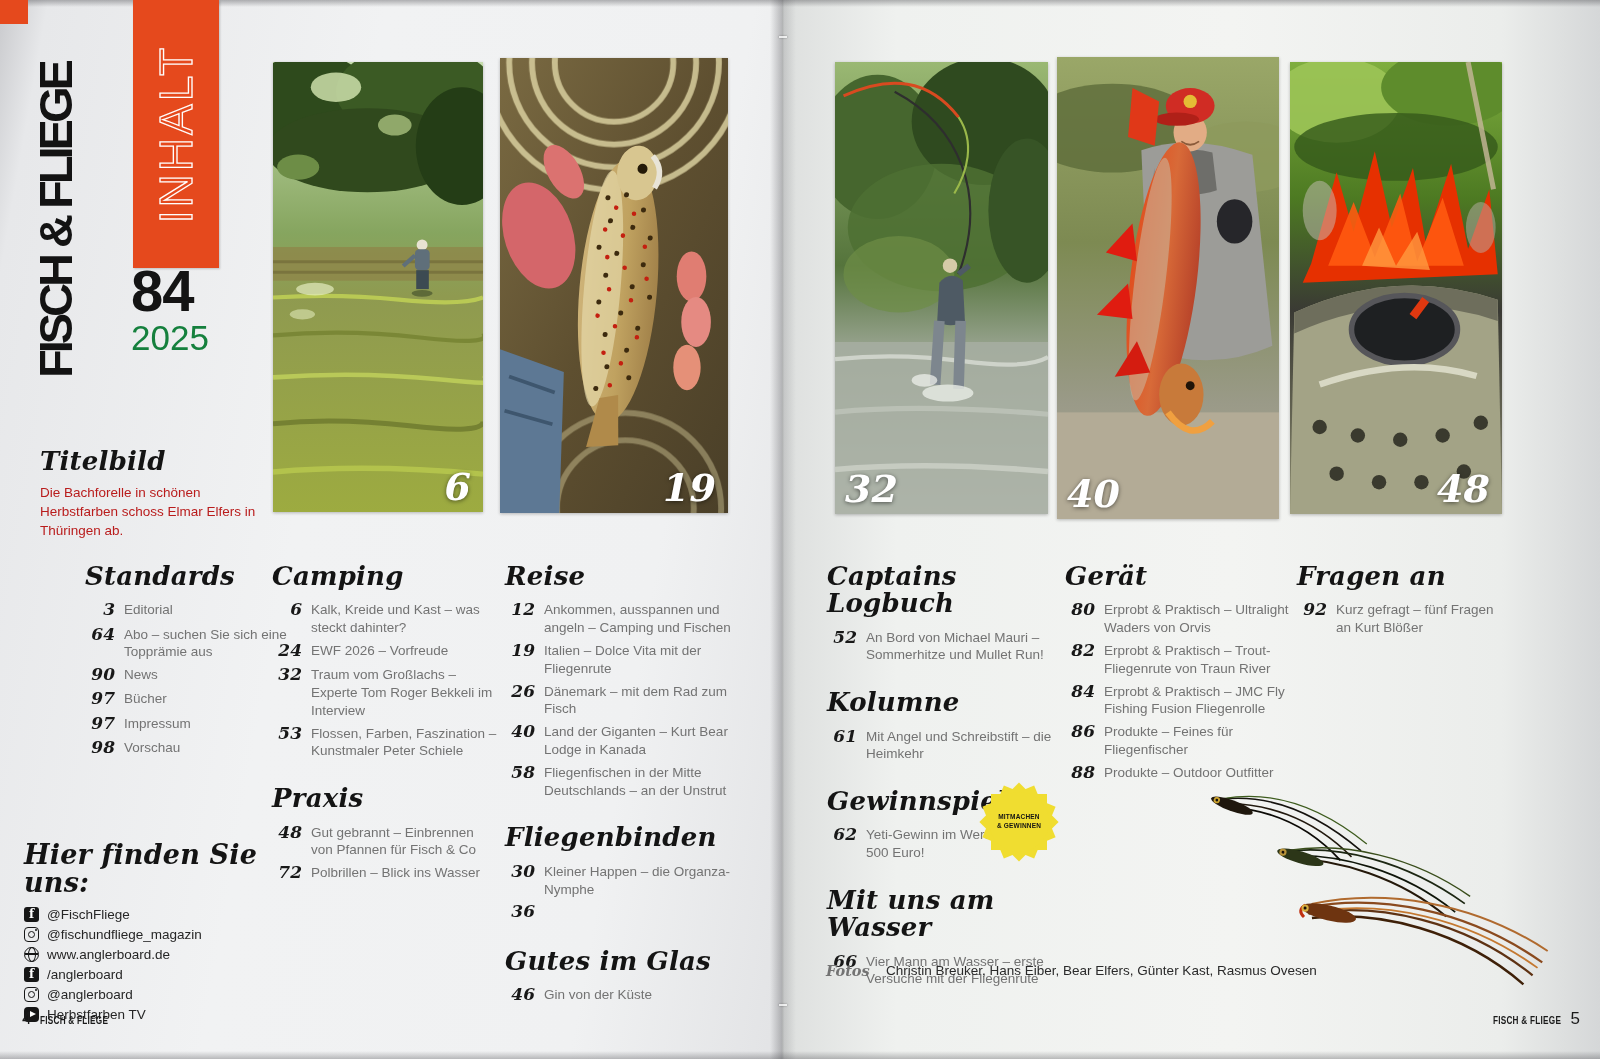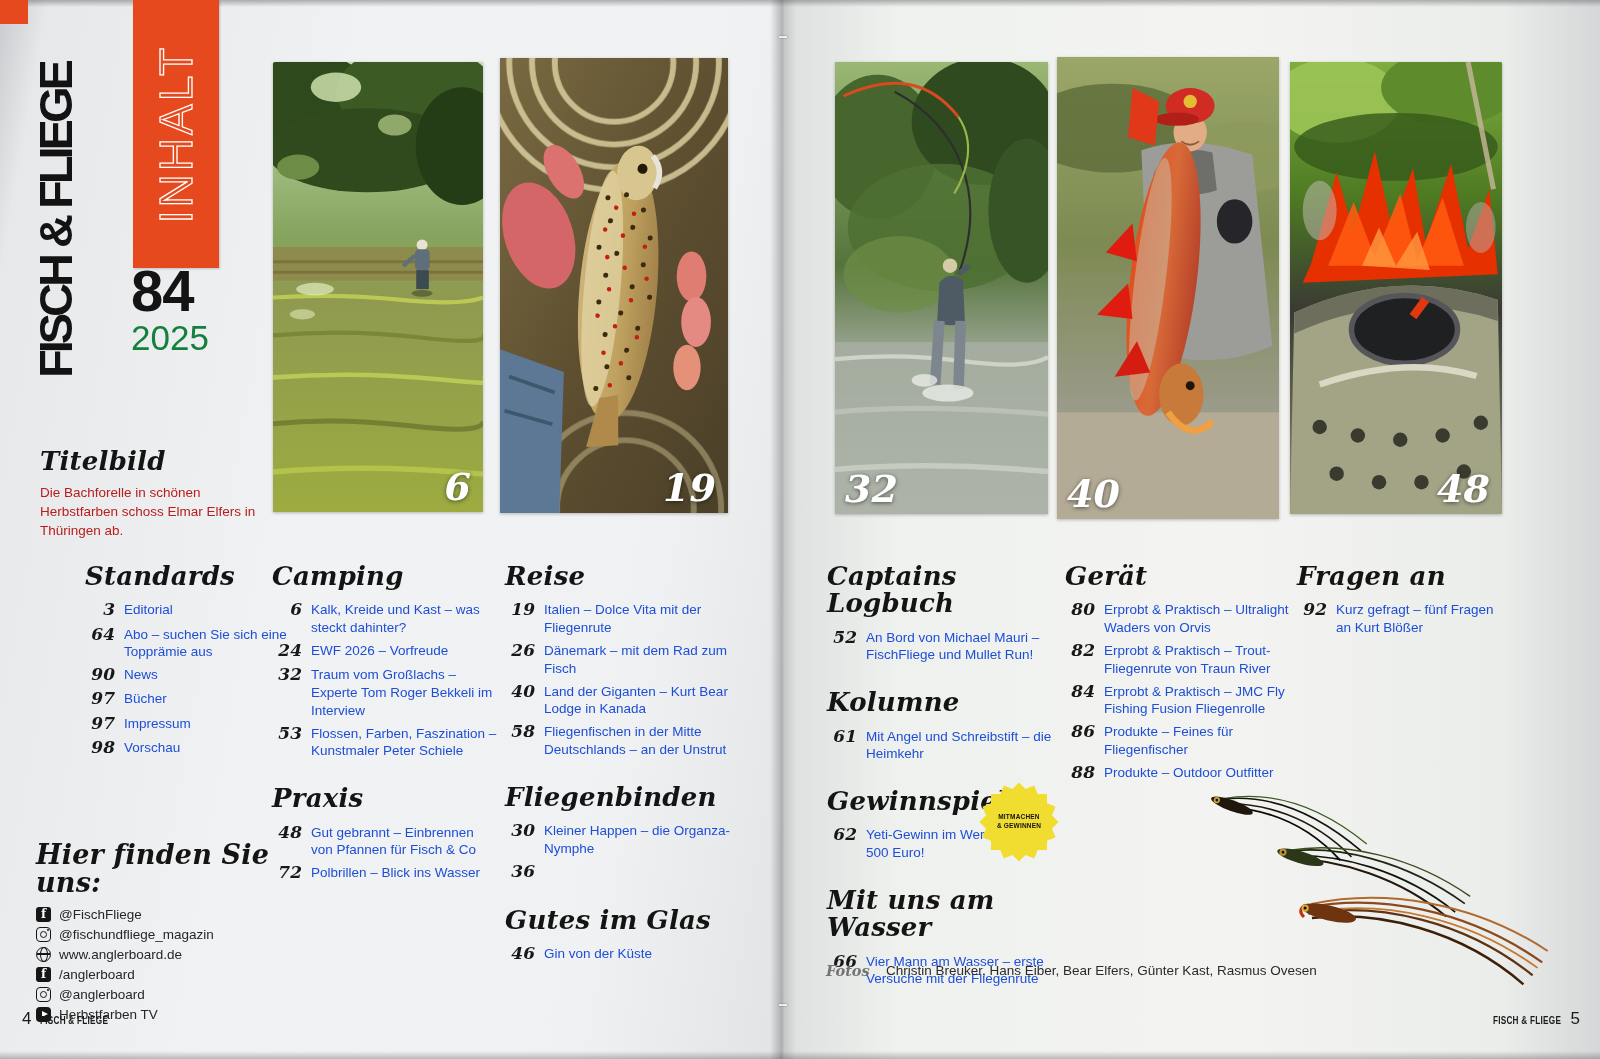--- a/index.html
+++ b/index.html
@@ -39,24 +39,24 @@
   #col-l1{left:40px;top:563px;width:218px;margin-left:45px;}
   #col-l2{left:272px;top:563px;width:226px;}
   #col-l3{left:505px;top:563px;width:242px;}
   #col-r1{left:827px;top:563px;width:242px;}
   #col-r2{left:1065px;top:563px;width:246px;}
   #col-r3{left:1297px;top:563px;width:212px;}
   .toc-section{margin-bottom:25px;}
   .toc-item{display:flex;gap:9px;margin-bottom:3px;}
   .toc-page{min-width:30px;text-align:right;font-family:"DejaVu Serif","Liberation Serif",serif;
     font-style:italic;font-weight:bold;font-size:17px;color:#181818;line-height:1.25;}
-  .toc-title{flex:1;font-size:13.5px;line-height:1.32;color:#1d4ed8;padding-top:2px;}
-
-  
-  #social{position:absolute;left:36px;top:841px;width:235px;}
+  .toc-title{flex:1;font-size:13.5px;line-height:1.32;color:#737373;padding-top:2px;}
+
+  
+  #social{position:absolute;left:24px;top:841px;width:235px;}
   #social .serif-h{font-size:27px;}
   .social-item{display:flex;align-items:center;gap:8px;margin-bottom:5px;}
   .social-label{font-size:13.5px;color:#262626;}
   .s-icon{display:inline-block;width:15px;height:15px;position:relative;flex:0 0 15px;}
   .facebook-icon{background:#161616;border-radius:3px;color:#fff;font-weight:bold;font-size:12px;
     text-align:center;line-height:15px;font-family:"DejaVu Serif",serif;}
   .facebook-icon::after{content:"f";}
   .instagram-icon{border:1.8px solid #161616;border-radius:4px;box-sizing:border-box;}
   .instagram-icon::after{content:"";position:absolute;left:3px;top:3px;width:5px;height:5px;
     border:1.6px solid #161616;border-radius:50%;}
@@ -439,20 +439,24 @@
         <div class="toc-item">
           <span class="toc-page">72</span>
           <span class="toc-title">Polbrillen – Blick ins Wasser</span>
         </div>
       </div>
     </div>
   <div class="toc-col" id="col-l3">
       <div class="toc-section">
         <div class="serif-h">Reise</div>
         <div class="toc-item">
+          <span class="toc-page">12</span>
+          <span class="toc-title">Ankommen, ausspannen und angeln – Camping und Fischen</span>
+        </div>
+        <div class="toc-item">
           <span class="toc-page">19</span>
           <span class="toc-title">Italien – Dolce Vita mit der Fliegenrute</span>
         </div>
         <div class="toc-item">
           <span class="toc-page">26</span>
           <span class="toc-title">Dänemark – mit dem Rad zum Fisch</span>
         </div>
         <div class="toc-item">
           <span class="toc-page">40</span>
           <span class="toc-title">Land der Giganten – Kurt Bear Lodge in Kanada</span>
@@ -478,21 +482,21 @@
           <span class="toc-page">46</span>
           <span class="toc-title">Gin von der Küste</span>
         </div>
       </div>
     </div>
   <div class="toc-col" id="col-r1">
       <div class="toc-section">
         <div class="serif-h">Captains Logbuch</div>
         <div class="toc-item">
           <span class="toc-page">52</span>
-          <span class="toc-title">An Bord von Michael Mauri – FischFliege und Mullet Run!</span>
+          <span class="toc-title">An Bord von Michael Mauri – Sommerhitze und Mullet Run!</span>
         </div>
       </div>
       <div class="toc-section">
         <div class="serif-h">Kolumne</div>
         <div class="toc-item">
           <span class="toc-page">61</span>
           <span class="toc-title">Mit Angel und Schreibstift – die Heimkehr</span>
         </div>
       </div>
       <div class="toc-section">

